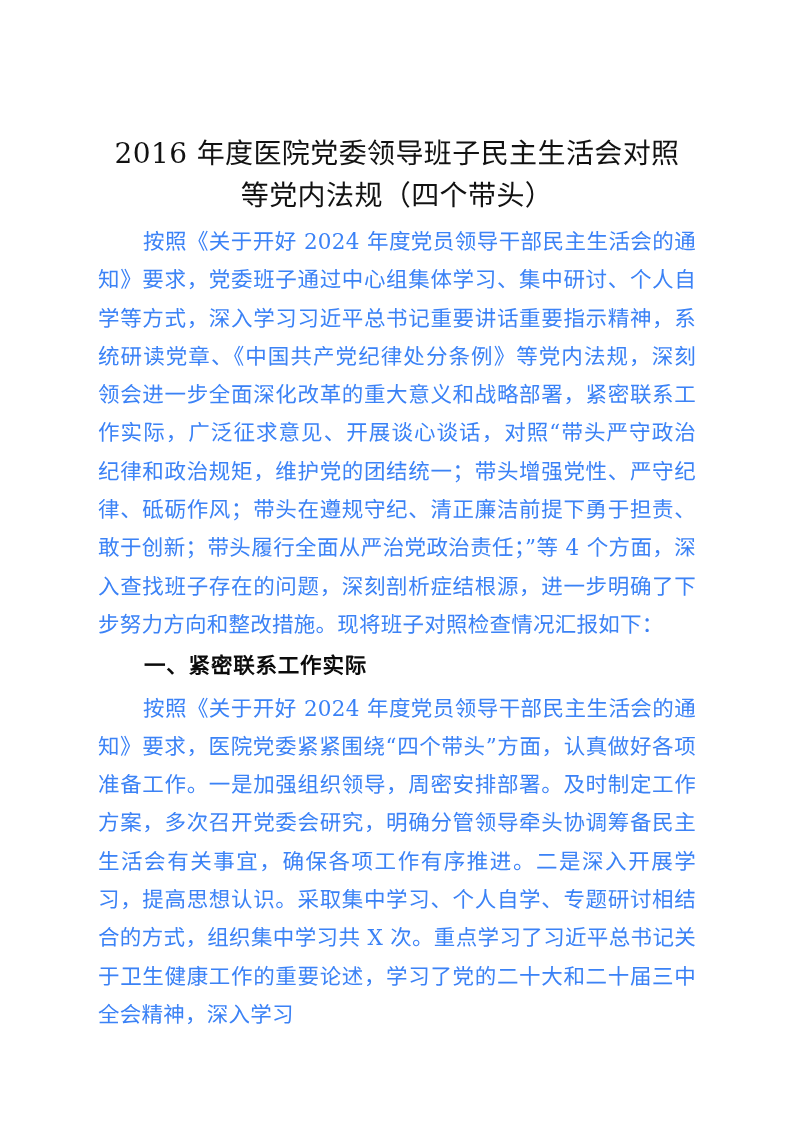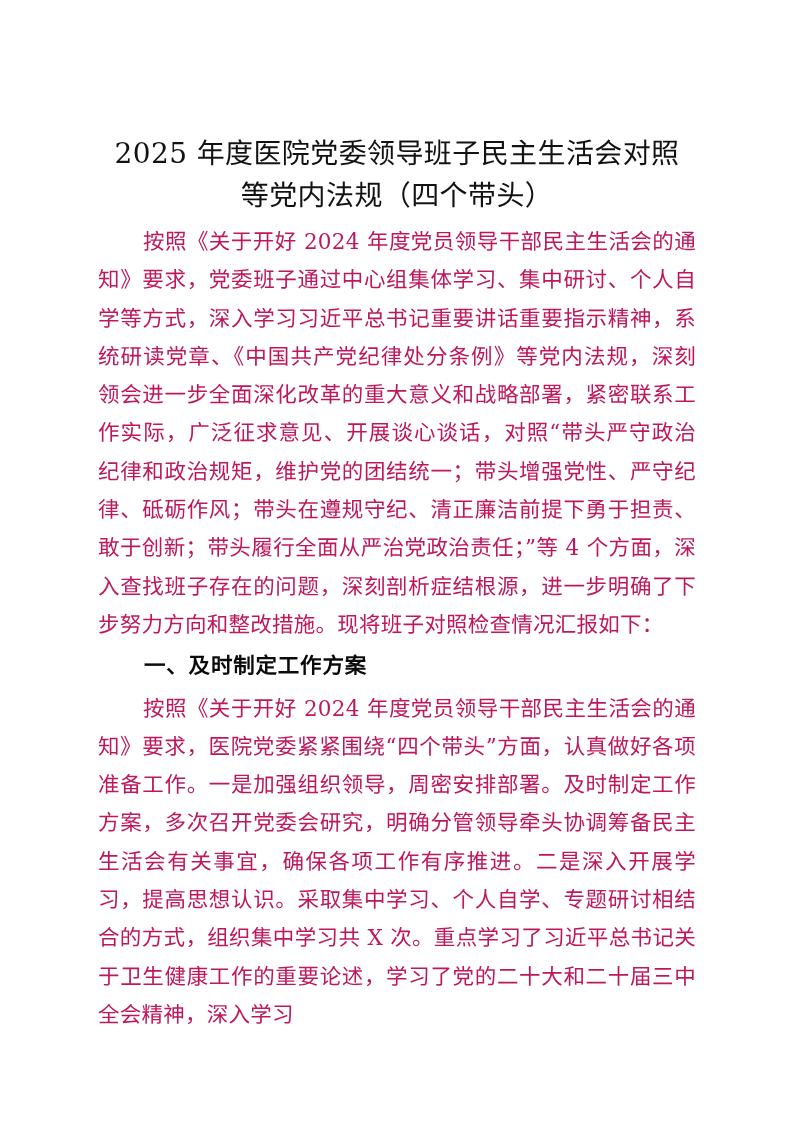--- a/index.html
+++ b/index.html
@@ -44,21 +44,21 @@
   .doc-title .tline {
     display: block;
     white-space: nowrap;
   }
 
   
   .para {
     font-family: "DejaVu Serif", "Liberation Serif", serif;
     font-size: 21.5px;
     line-height: 38.3px;
-    color: #be185d;
+    color: #3b82f6;
     text-align: justify;
     text-justify: inter-ideograph;
     text-indent: 45px;
     margin: 0;
     letter-spacing: 0.25px;
     word-break: break-all;
   }
 
   
   .head1 {
@@ -75,24 +75,24 @@
   .gap-before-head { margin-top: 3px; }
   .gap-after-head  { margin-top: 4px; }
 </style>
 </head>
 <body>
 
 <div class="page">
   <div class="content">
 
     <h1 class="doc-title">
-      <span class="tline">2025 年度医院党委领导班子民主生活会对照</span>
+      <span class="tline">2016 年度医院党委领导班子民主生活会对照</span>
       <span class="tline">等党内法规（四个带头）</span>
     </h1>
 
     <p class="para">按照《关于开好 2024 年度党员领导干部民主生活会的通知》要求，党委班子通过中心组集体学习、集中研讨、个人自学等方式，深入学习习近平总书记重要讲话重要指示精神，系统研读党章、《中国共产党纪律处分条例》等党内法规，深刻领会进一步全面深化改革的重大意义和战略部署，紧密联系工作实际，广泛征求意见、开展谈心谈话，对照“带头严守政治纪律和政治规矩，维护党的团结统一；带头增强党性、严守纪律、砥砺作风；带头在遵规守纪、清正廉洁前提下勇于担责、敢于创新；带头履行全面从严治党政治责任；”等 4 个方面，深入查找班子存在的问题，深刻剖析症结根源，进一步明确了下步努力方向和整改措施。现将班子对照检查情况汇报如下：</p>
 
-    <p class="head1 gap-before-head">一、及时制定工作方案</p>
+    <p class="head1 gap-before-head">一、紧密联系工作实际</p>
 
     <p class="para gap-after-head">按照《关于开好 2024 年度党员领导干部民主生活会的通知》要求，医院党委紧紧围绕“四个带头”方面，认真做好各项准备工作。一是加强组织领导，周密安排部署。及时制定工作方案，多次召开党委会研究，明确分管领导牵头协调筹备民主生活会有关事宜，确保各项工作有序推进。二是深入开展学习，提高思想认识。采取集中学习、个人自学、专题研讨相结合的方式，组织集中学习共 X 次。重点学习了习近平总书记关于卫生健康工作的重要论述，学习了党的二十大和二十届三中全会精神，深入学习</p>
 
   </div>
 </div>
 
 </body></html>

